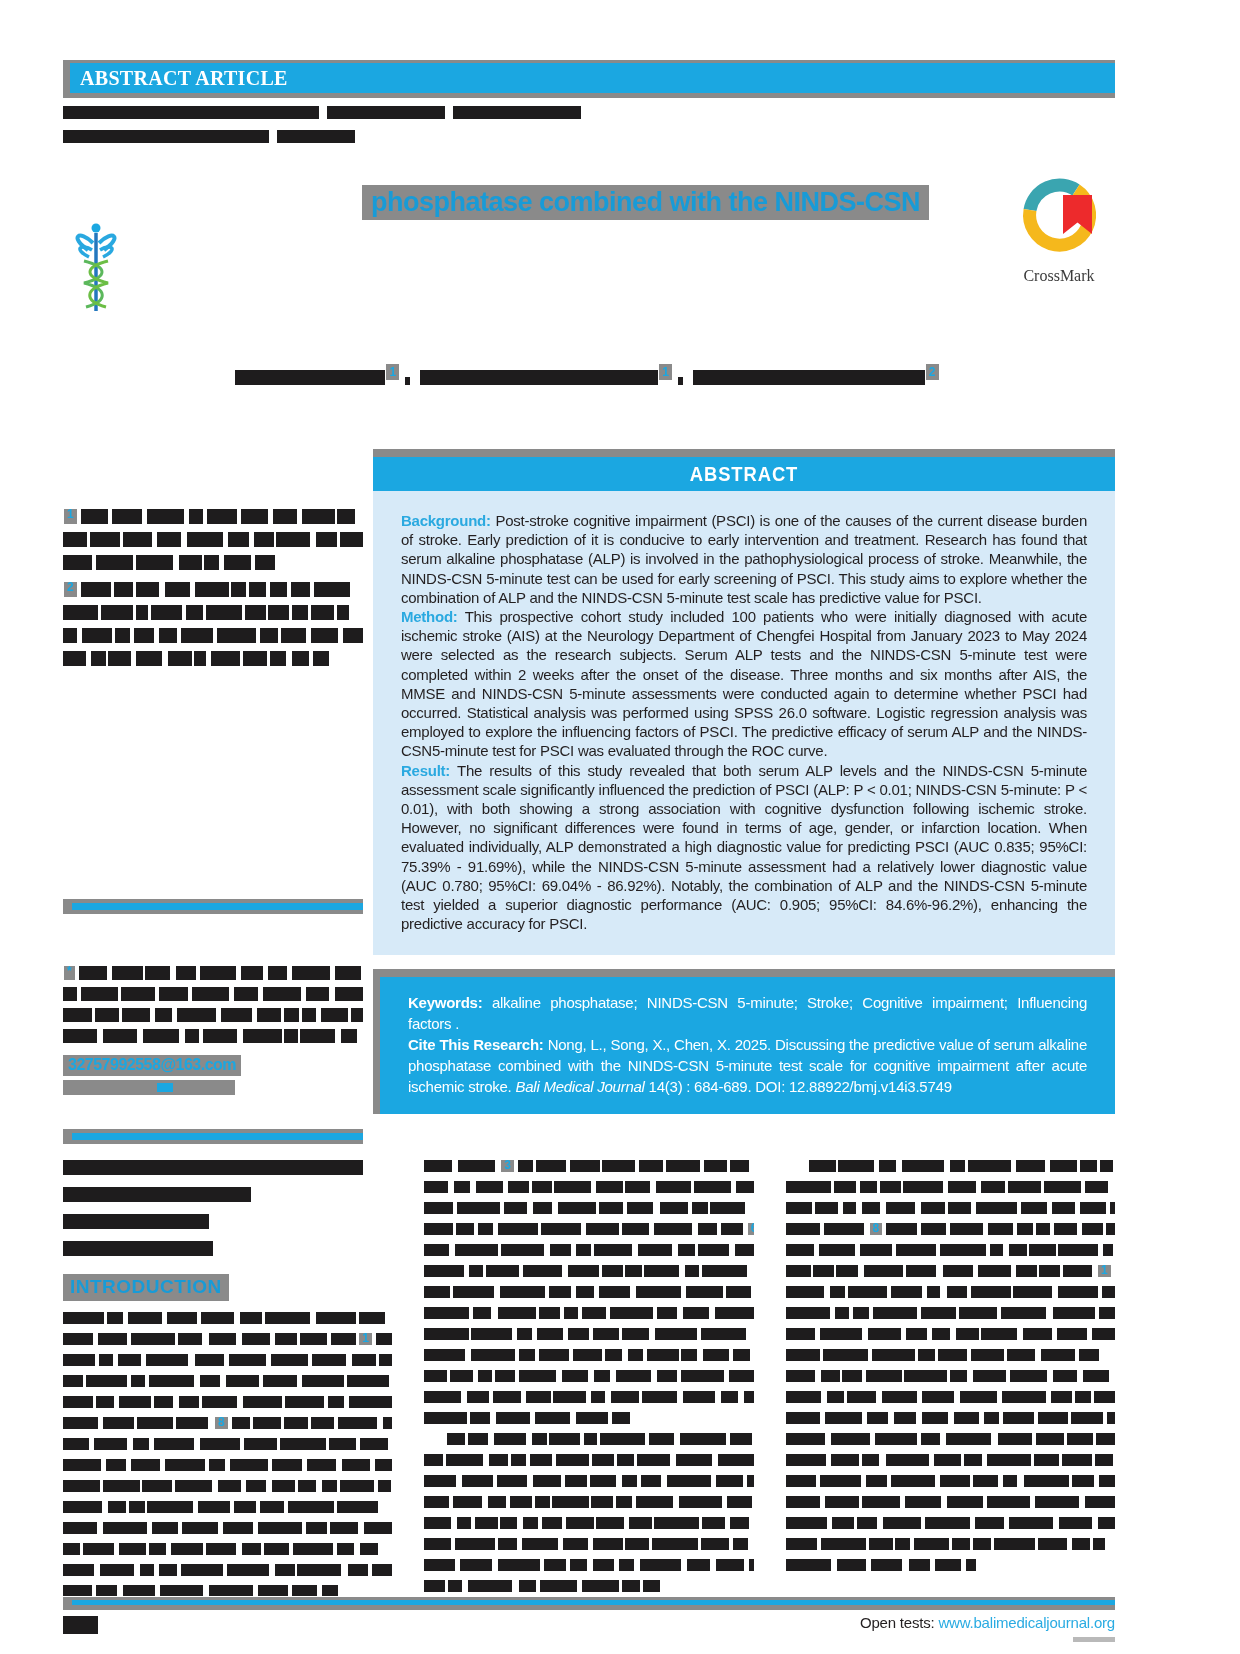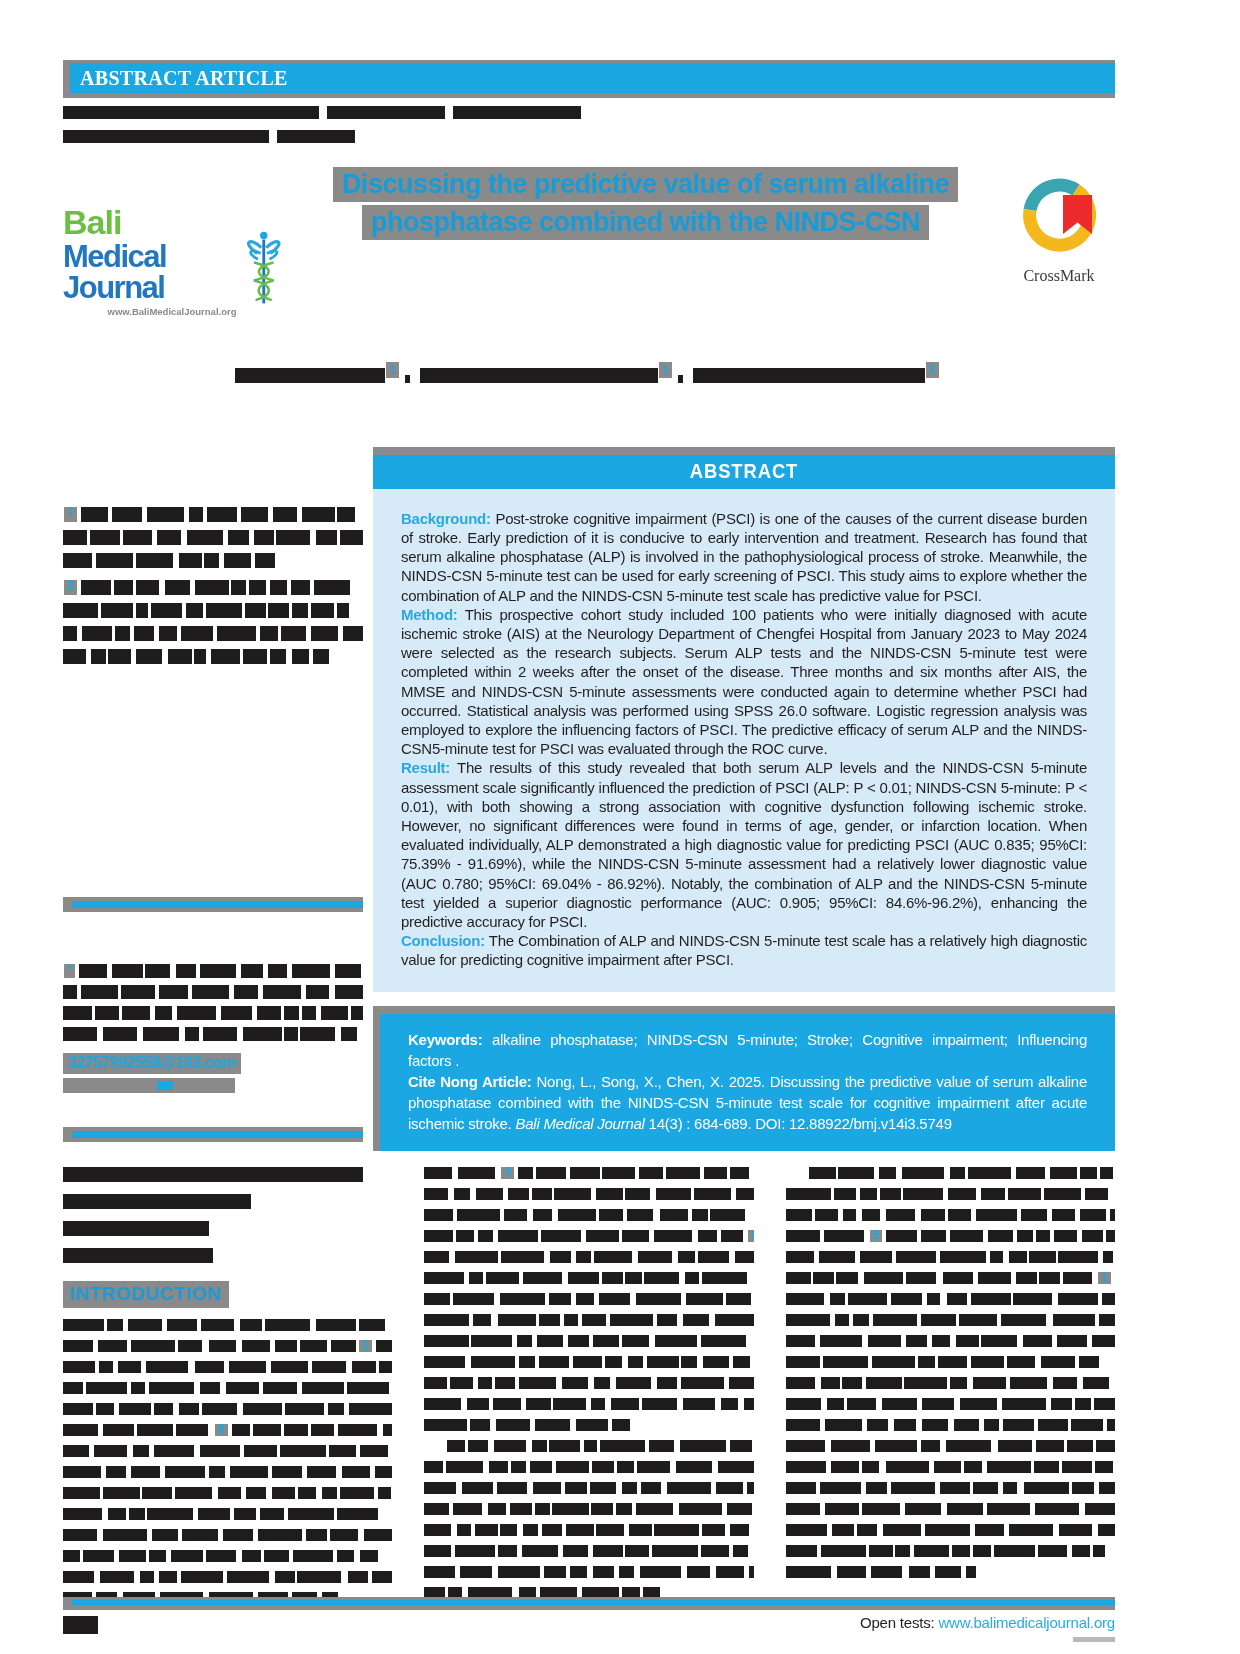--- a/index.html
+++ b/index.html
@@ -115,41 +115,36 @@
   </div>
 </div>
 
 <div class="hdr-cites redact">
     <div style="margin-bottom: 6px;"><span class="rbar" style="width: 256px; height: 13px; margin-right: 8px;"></span><span class="rbar" style="width: 118px; height: 13px; margin-right: 8px;"></span><span class="rbar" style="width: 128px; height: 13px; margin-right: 8px;"></span></div>
     <div style="margin-bottom: 6px;"><span class="rbar" style="width: 206px; height: 13px; margin-right: 8px;"></span><span class="rbar" style="width: 78px; height: 13px; margin-right: 8px;"></span></div>
   </div>
 
 <div class="header-row">
   <div class="logo">
-    <div class="logo-text">
-      <div class="logo-bali">Bali</div>
-      <div class="logo-medj">Medical Journal</div>
-      <div class="logo-url">www.BaliMedicalJournal.org</div>
-    </div>
     <svg width="58" height="100" viewBox="0 0 58 100" style="margin:14px 0 0 4px;">
       <g fill="none">
         <circle cx="29" cy="9" r="4.5" fill="#1ba7e1"></circle>
         <path d="M29 14 L29 92" stroke="#2377be" stroke-width="3.5"></path>
         <path d="M26 24 C12 10, 2 18, 21 31" stroke="#29a8e0" stroke-width="4"></path>
         <path d="M25 31 C14 24, 6 30, 22 38" stroke="#29a8e0" stroke-width="3.5"></path>
         <path d="M32 24 C46 10, 56 18, 37 31" stroke="#29a8e0" stroke-width="4"></path>
         <path d="M33 31 C44 24, 52 30, 36 38" stroke="#29a8e0" stroke-width="3.5"></path>
         <path d="M17 42 C41 48, 41 58, 17 64 C41 70, 41 82, 19 88" stroke="#5cb85c" stroke-width="3"></path>
         <path d="M41 42 C17 48, 17 58, 41 64 C17 70, 17 82, 39 88" stroke="#6cbe45" stroke-width="3"></path>
       </g>
     </svg>
   </div>
 
   <div class="title-wrap">
-    <span class="title-line">Discussing the predictive value of serum alkaline</span><br>
+    <br>
     <span class="title-line">phosphatase combined with the NINDS-CSN</span><br>
     <br>
   </div>
 
   <div class="crossmark">
     <svg width="92" height="92" viewBox="0 0 92 92">
       <path d="M17 41 A30 30 0 0 1 63 21" stroke="#3aa5b0" stroke-width="13" fill="none"></path>
       <path d="M63 21 A30 30 0 1 1 17 41" stroke="#f5b81c" stroke-width="13" fill="none"></path>
       <polygon points="50,26 79,26 79,65 64.5,53.5 50,65" fill="#ed2a2c"></polygon>
     </svg>
@@ -329,27 +324,26 @@
   <div class="abs-col">
     <div class="shadow-t">
       <div class="abs-head">
         <span>ABSTRACT</span>
       </div>
     </div>
     <div class="abs-body">
       <p><span class="sec-label">Background:</span><span> Post-stroke cognitive impairment (PSCI) is one of the causes of the current disease burden of stroke. Early prediction of it is conducive to early intervention and treatment. Research has found that serum alkaline phosphatase (ALP) is involved in the pathophysiological process of stroke. Meanwhile, the NINDS-CSN 5-minute test can be used for early screening of PSCI. This study aims to explore whether the combination of ALP and the NINDS-CSN 5-minute test scale has predictive value for PSCI.</span></p>
       <p><span class="sec-label">Method:</span><span> This prospective cohort study included 100 patients who were initially diagnosed with acute ischemic stroke (AIS) at the Neurology Department of Chengfei Hospital from January 2023 to May 2024 were selected as the research subjects. Serum ALP tests and the NINDS-CSN 5-minute test were completed within 2 weeks after the onset of the disease. Three months and six months after AIS, the MMSE and NINDS-CSN 5-minute assessments were conducted again to determine whether PSCI had occurred. Statistical analysis was performed using SPSS 26.0 software. Logistic regression analysis was employed to explore the influencing factors of PSCI. The predictive efficacy of serum ALP and the NINDS-CSN5-minute test for PSCI was evaluated through the ROC curve.</span></p>
       <p><span class="sec-label">Result:</span><span> The results of this study revealed that both serum ALP levels and the NINDS-CSN 5-minute assessment scale significantly influenced the prediction of PSCI (ALP: P &lt; 0.01; NINDS-CSN 5-minute: P &lt; 0.01), with both showing a strong association with cognitive dysfunction following ischemic stroke. However, no significant differences were found in terms of age, gender, or infarction location. When evaluated individually, ALP demonstrated a high diagnostic value for predicting PSCI (AUC 0.835; 95%CI: 75.39% - 91.69%), while the NINDS-CSN 5-minute assessment had a relatively lower diagnostic value (AUC 0.780; 95%CI: 69.04% - 86.92%). Notably, the combination of ALP and the NINDS-CSN 5-minute test yielded a superior diagnostic performance (AUC: 0.905; 95%CI: 84.6%-96.2%), enhancing the predictive accuracy for PSCI.</span></p>
-      <p><span class="sec-label">Conclusion:</span><span> The Combination of ALP and NINDS-CSN 5-minute test scale has a relatively high diagnostic value for predicting cognitive impairment after PSCI.</span></p>
     </div>
 
     <div class="kw-wrap">
       <div class="kw-box">
         <b>Keywords:</b><span> alkaline phosphatase; NINDS-CSN 5-minute; Stroke; Cognitive impairment; Influencing factors .</span><br>
-        <b>Cite Nong Article:</b><span> Nong, L., Song, X., Chen, X. 2025. Discussing the predictive value of serum alkaline phosphatase combined with the NINDS-CSN 5-minute test scale for cognitive impairment after acute ischemic stroke. </span><i>Bali Medical Journal</i><span> 14(3) : 684-689. DOI: 12.88922/bmj.v14i3.5749</span>
+        <b>Cite This Research:</b><span> Nong, L., Song, X., Chen, X. 2025. Discussing the predictive value of serum alkaline phosphatase combined with the NINDS-CSN 5-minute test scale for cognitive impairment after acute ischemic stroke. </span><i>Bali Medical Journal</i><span> 14(3) : 684-689. DOI: 12.88922/bmj.v14i3.5749</span>
       </div>
     </div>
   </div>
 </div>
 
 <div class="bottom">
   <div class="bcol">
     <div class="redact received">
         <div style="margin-bottom: 8px;"><span class="rbar" style="width: 300px; height: 15px; margin-right: 8px;"></span></div>
         <div style="margin-bottom: 8px;"><span class="rbar" style="width: 188px; height: 15px; margin-right: 8px;"></span></div>

